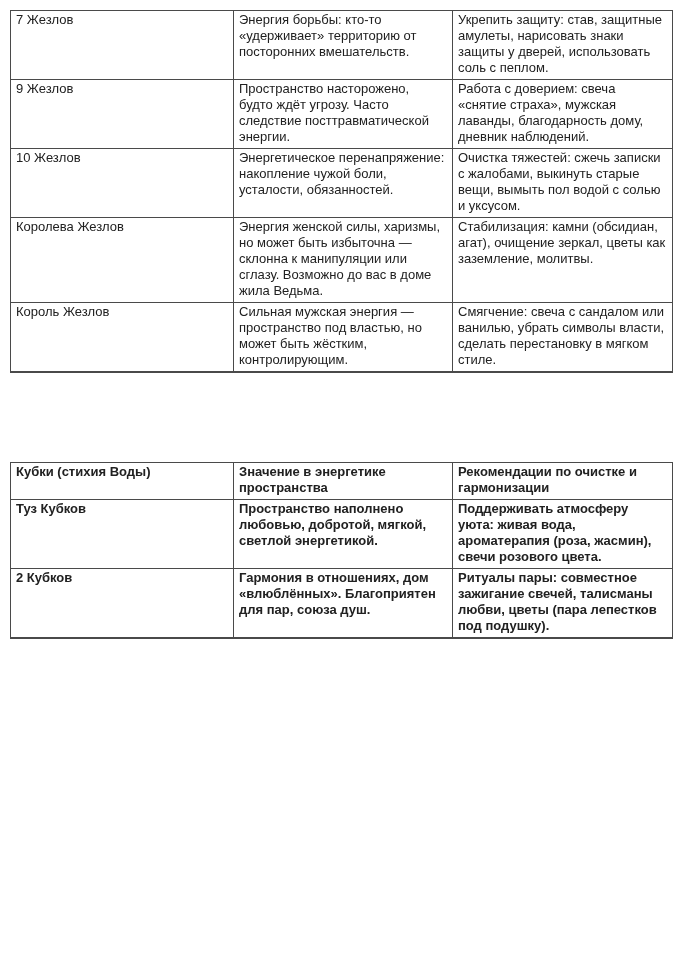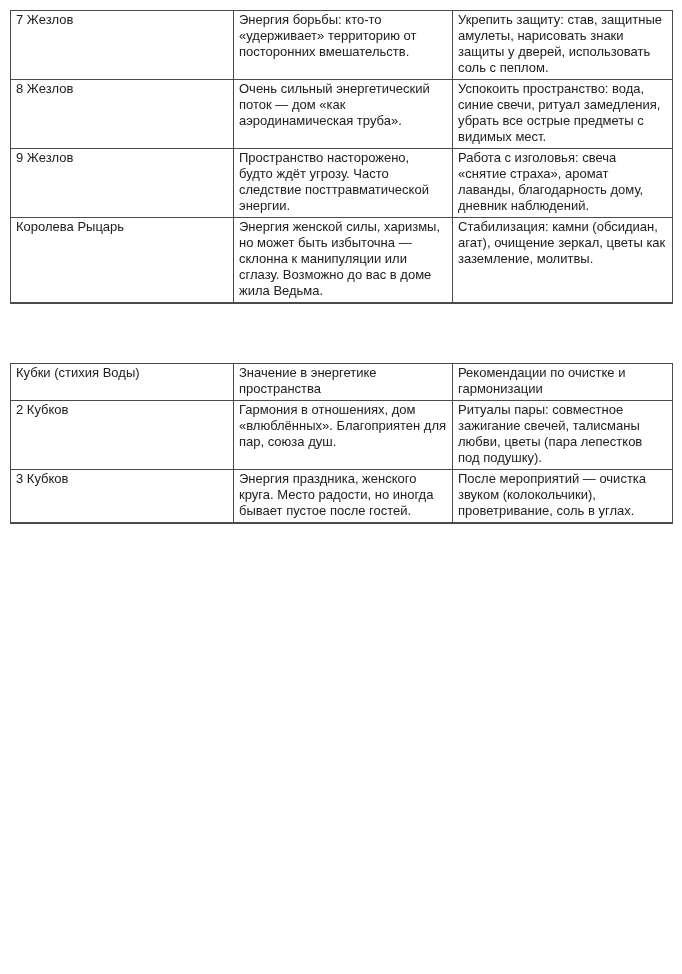--- a/index.html
+++ b/index.html
@@ -31,76 +31,82 @@
     vertical-align: top;
     padding: 1px 6px 3px 5px;
     font-size: 13px;
     line-height: 16px;
     word-wrap: break-word;
   }
   col.c1 { width: 223px; }
   col.c2 { width: 219px; }
   col.c3 { width: 220px; }
   table.cups-table {
-    margin-top: 59px;
+    margin-top: 89px;
+    font-weight: bold;
   }
 </style>
 </head>
 <body>
 
 <div class="page">
 
   <table class="tarot-table wands-table">
     <colgroup>
         <col class="c1">
         <col class="c2">
         <col class="c3">
       </colgroup>
     <tbody>
       <tr>
         <td>7 Жезлов</td>
         <td>Энергия борьбы: кто-то «удерживает» территорию от посторонних вмешательств.</td>
         <td>Укрепить защиту: став, защитные амулеты, нарисовать знаки защиты у дверей, использовать соль с пеплом.</td>
       </tr>
       <tr>
-        <td>8 Жезлов</td>
-        <td>Очень сильный энергетический поток — дом «как аэродинамическая труба».</td>
-        <td>Успокоить пространство: вода, синие свечи, ритуал замедления, убрать все острые предметы с видимых мест.</td>
+        <td>9 Жезлов</td>
+        <td>Пространство насторожено, будто ждёт угрозу. Часто следствие посттравматической энергии.</td>
+        <td>Работа с доверием: свеча «снятие страха», мужская лаванды, благодарность дому, дневник наблюдений.</td>
       </tr>
       <tr>
-        <td>9 Жезлов</td>
-        <td>Пространство насторожено, будто ждёт угрозу. Часто следствие посттравматической энергии.</td>
-        <td>Работа с изголовья: свеча «снятие страха», аромат лаванды, благодарность дому, дневник наблюдений.</td>
+        <td>10 Жезлов</td>
+        <td>Энергетическое перенапряжение: накопление чужой боли, усталости, обязанностей.</td>
+        <td>Очистка тяжестей: сжечь записки с жалобами, выкинуть старые вещи, вымыть пол водой с солью и уксусом.</td>
       </tr>
       <tr>
-        <td>Королева Рыцарь</td>
+        <td>Королева Жезлов</td>
         <td>Энергия женской силы, харизмы, но может быть избыточна — склонна к манипуляции или сглазу. Возможно до вас в доме жила Ведьма.</td>
         <td>Стабилизация: камни (обсидиан, агат), очищение зеркал, цветы как заземление, молитвы.</td>
+      </tr>
+      <tr>
+        <td>Король Жезлов</td>
+        <td>Сильная мужская энергия — пространство под властью, но может быть жёстким, контролирующим.</td>
+        <td>Смягчение: свеча с сандалом или ванилью, убрать символы власти, сделать перестановку в мягком стиле.</td>
       </tr>
     </tbody>
   </table>
 
   <table class="tarot-table cups-table">
     <colgroup>
         <col class="c1">
         <col class="c2">
         <col class="c3">
       </colgroup>
     <tbody>
       <tr>
         <td>Кубки (стихия Воды)</td>
         <td>Значение в энергетике пространства</td>
         <td>Рекомендации по очистке и гармонизации</td>
       </tr>
       <tr>
+        <td>Туз Кубков</td>
+        <td>Пространство наполнено любовью, добротой, мягкой, светлой энергетикой.</td>
+        <td>Поддерживать атмосферу уюта: живая вода, ароматерапия (роза, жасмин), свечи розового цвета.</td>
+      </tr>
+      <tr>
         <td>2 Кубков</td>
         <td>Гармония в отношениях, дом «влюблённых». Благоприятен для пар, союза душ.</td>
         <td>Ритуалы пары: совместное зажигание свечей, талисманы любви, цветы (пара лепестков под подушку).</td>
-      </tr>
-      <tr>
-        <td>3 Кубков</td>
-        <td>Энергия праздника, женского круга. Место радости, но иногда бывает пустое после гостей.</td>
-        <td>После мероприятий — очистка звуком (колокольчики), проветривание, соль в углах.</td>
       </tr>
     </tbody>
   </table>
 
 </div>
 
 </body></html>

